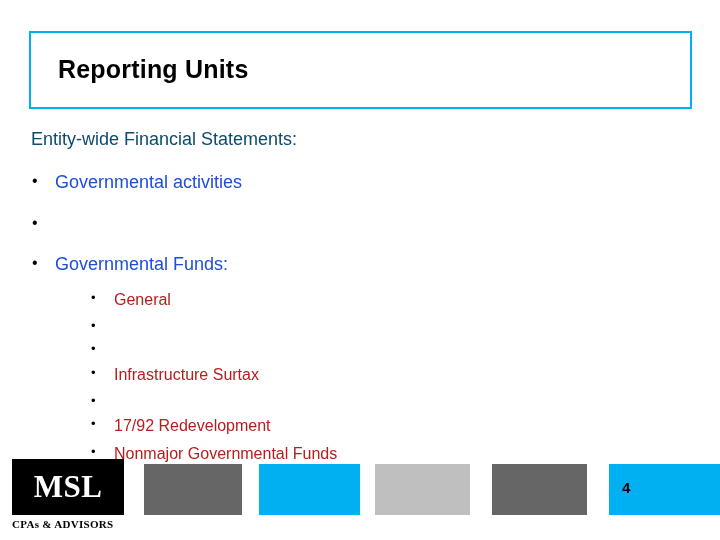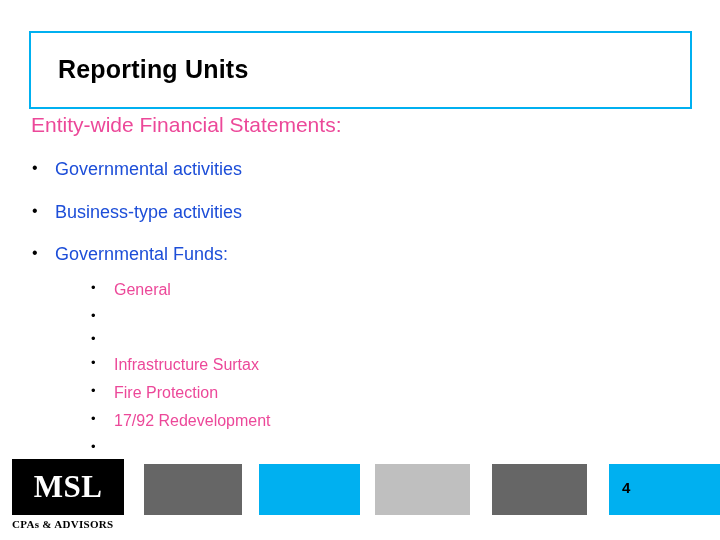--- a/index.html
+++ b/index.html
@@ -44,23 +44,23 @@
   }
 
   
   .body-area {
     position: absolute;
     left: 29px;
     top: 112px;
     width: 660px;
   }
   .lead-line {
-    font-size: 21px;
-    color: #ec4899;
-    margin: 0 0 0 2px;
+    font-size: 18px;
+    color: #0c4a6e;
+    margin: 16px 0 0 2px;
     line-height: 1.25;
   }
   .bullet-l1 {
     display: flex;
     align-items: flex-start;
     margin-top: 20px;
     margin-left: 3px;
   }
   .bullet-l1 .dot {
     width: 23px;
@@ -85,21 +85,21 @@
   }
   .bullet-l2 .dot {
     width: 23px;
     font-size: 13px;
     color: #000000;
     line-height: 1.5;
     flex: 0 0 23px;
   }
   .bullet-l2 .txt {
     font-size: 16px;
-    color: #ec4899;
+    color: #b91c1c;
     line-height: 1.5;
     text-align: center;
   }
 
   
   .footer {
     position: absolute;
     left: 0;
     bottom: 0;
     width: 720px;
@@ -169,21 +169,20 @@
 
     <div class="lead-line">Entity-wide Financial Statements:</div>
 
     <div class="bullet-l1">
       <span class="dot">•</span>
       <span class="txt">Governmental activities</span>
     </div>
 
     <div class="bullet-l1">
       <span class="dot">•</span>
-      <span class="txt">Business-type activities</span>
     </div>
 
     <div class="bullet-l1">
       <span class="dot">•</span>
       <span class="txt">Governmental Funds:</span>
     </div>
 
     <div class="sublist">
       <div class="bullet-l2">
         <span class="dot">•</span>
@@ -194,28 +193,28 @@
       </div>
       <div class="bullet-l2">
         <span class="dot">•</span>
       </div>
       <div class="bullet-l2">
         <span class="dot">•</span>
         <span class="txt">Infrastructure Surtax</span>
       </div>
       <div class="bullet-l2">
         <span class="dot">•</span>
-        <span class="txt">Fire Protection</span>
       </div>
       <div class="bullet-l2">
         <span class="dot">•</span>
         <span class="txt">17/92 Redevelopment</span>
       </div>
       <div class="bullet-l2">
         <span class="dot">•</span>
+        <span class="txt">Nonmajor Governmental Funds</span>
       </div>
     </div>
 
   </div>
 
   <div class="footer">
     <div class="fblock fb1"></div>
     <div class="fblock fb2"></div>
     <div class="fblock fb3"></div>
     <div class="fblock fb4"></div>

